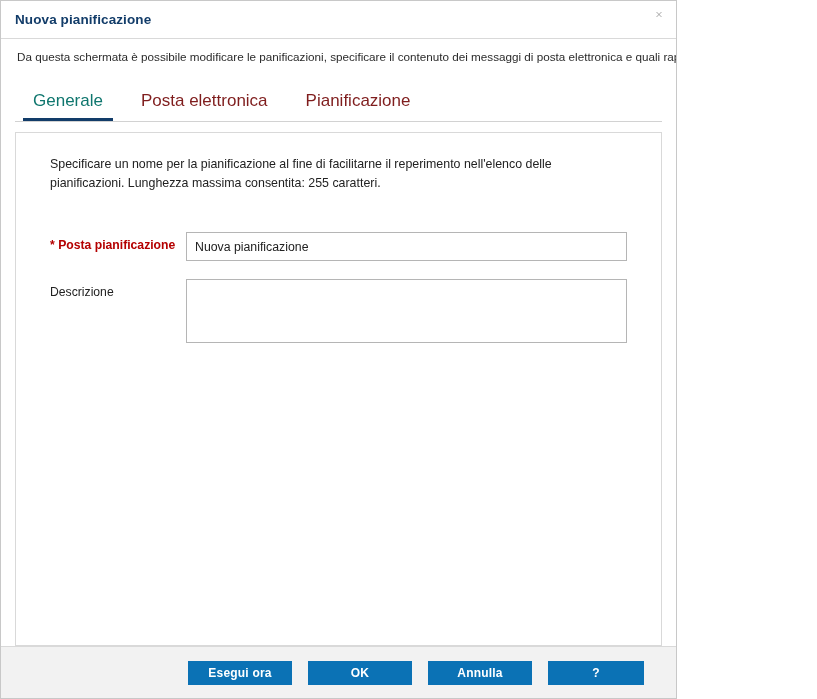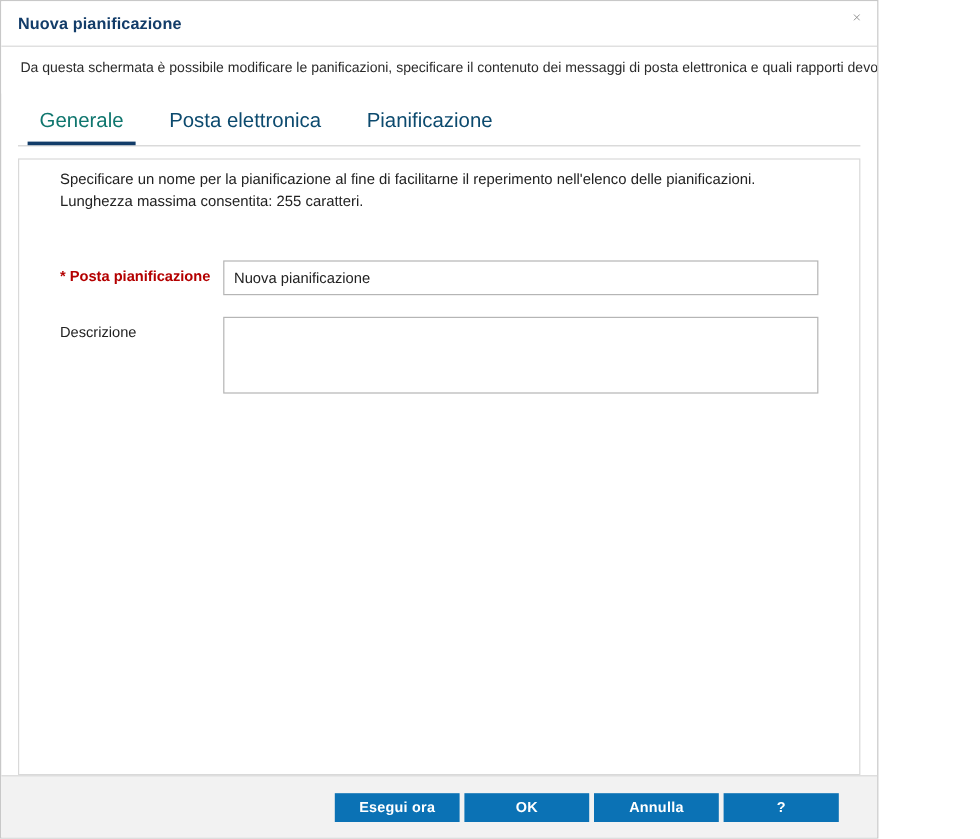--- a/index.html
+++ b/index.html
@@ -4,21 +4,21 @@
 <style>
   * { box-sizing: border-box; }
   html, body {
     margin: 0; padding: 0;
     width: 817px; height: 699px;
     background: #ffffff;
     font-family: "Liberation Sans", sans-serif;
   }
   #dialog {
     position: relative;
-    width: 732px; height: 699px;
+    width: 677px; height: 699px;
     background: #ffffff;
     border: 1px solid #c8c8c8;
     display: flex;
     flex-direction: column;
     overflow: hidden;
   }
   
   .titlebar {
     height: 38px;
     flex: 0 0 38px;
@@ -65,40 +65,40 @@
     height: 44px;
     flex: 0 0 44px;
     border-bottom: 1px solid #d2d2d2;
     display: flex;
     align-items: flex-end;
     background: #ffffff;
     padding-left: 8px;
   }
   .tab {
     font-size: 17px;
-    color: #0c4a6e;
+    color: #7f1d1d;
     padding: 0 10px 9px 10px;
     margin-right: 18px;
     cursor: pointer;
     border-bottom: 3px solid transparent;
     line-height: 1;
     white-space: nowrap;
   }
   .tab.active {
     color: #0f766e;
     border-bottom: 3px solid #123c69;
     font-weight: normal;
   }
   
   .panel {
     margin: 10px 14px 0 14px;
     flex: 1 1 auto;
     border: 1px solid #d9d9d9;
     background: #ffffff;
-    padding: 7px 34px;
+    padding: 22px 34px;
     overflow: hidden;
   }
   .helptext {
     font-size: 12.4px;
     color: #222;
     line-height: 1.5;
     max-width: 730px;
     margin-bottom: 40px;
   }
   .form-row {
@@ -144,21 +144,21 @@
   
   .footer {
     flex: 0 0 52px;
     height: 52px;
     background: #f2f2f2;
     border-top: 1px solid #d9d9d9;
     display: flex;
     align-items: center;
     justify-content: flex-end;
     padding-right: 32px;
-    gap: 4px;
+    gap: 16px;
   }
   .btn {
     height: 24px;
     min-width: 104px;
     background: #0b72b5;
     color: #ffffff;
     font-size: 12px;
     font-weight: bold;
     border: none;
     cursor: pointer;

